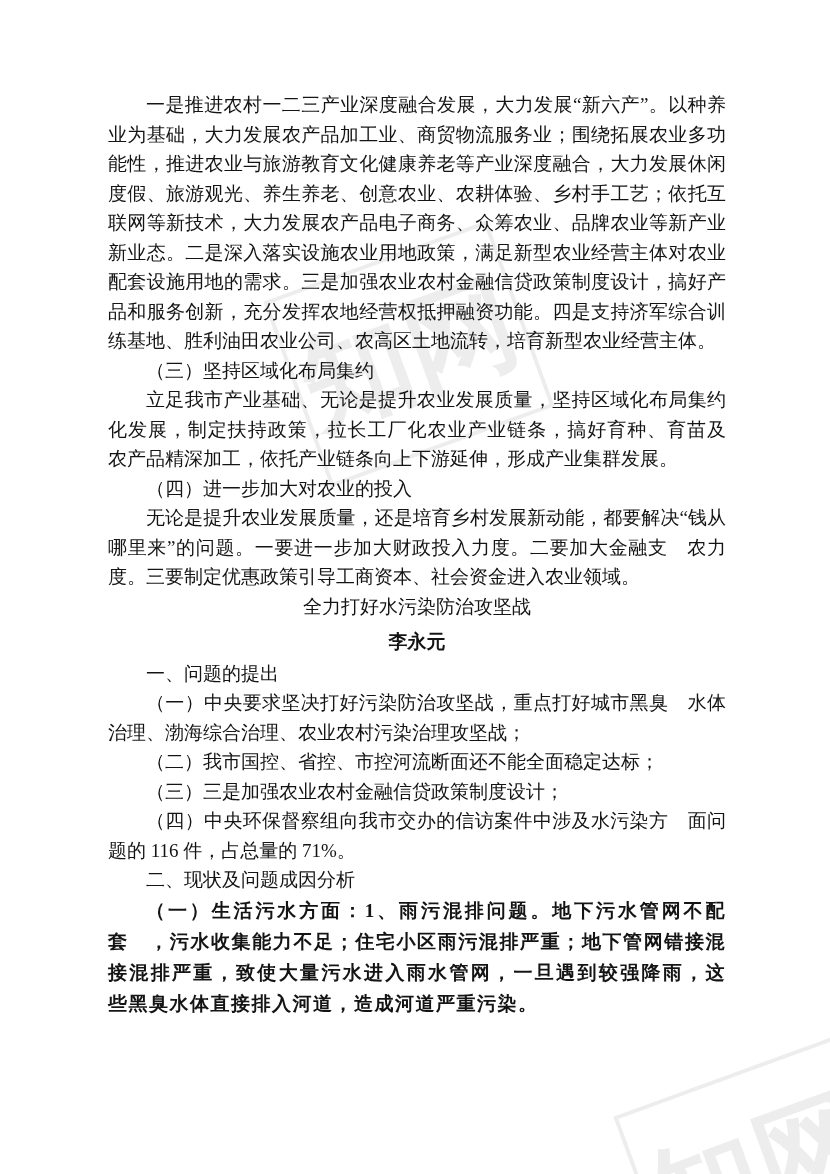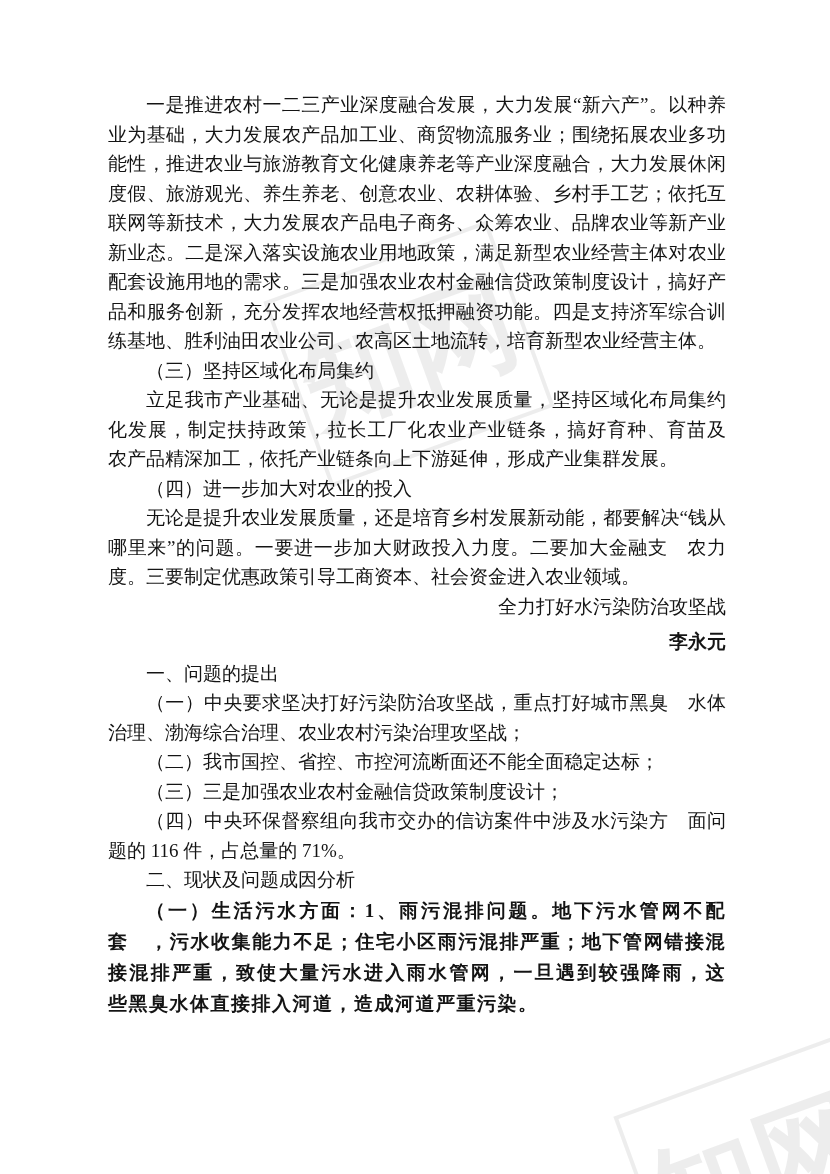--- a/index.html
+++ b/index.html
@@ -12,21 +12,21 @@
     color:#141414;
   }
   .page{position:absolute;inset:0;}
   .body-text{
     position:absolute;
     left:108px;top:90px;width:618px;
     font-size:19px;line-height:29.5px;
     text-align:justify;
   }
   p{margin:0;text-indent:2em;}
-  p.center{text-align:right;text-indent:0;}
+  p.center{text-align:center;text-indent:0;}
   p.author{margin-top:6px;margin-bottom:2px;font-weight:bold;}
   p.bold{font-weight:700;letter-spacing:1.5px;line-height:31px;}
   .watermark{
     position:absolute;
     border:4px solid rgba(0,0,0,0.07);
     color:rgba(0,0,0,0.07);
     font-weight:700;
     display:flex;align-items:center;justify-content:center;
     pointer-events:none;
     font-family:"Liberation Serif","DejaVu Serif",serif;

